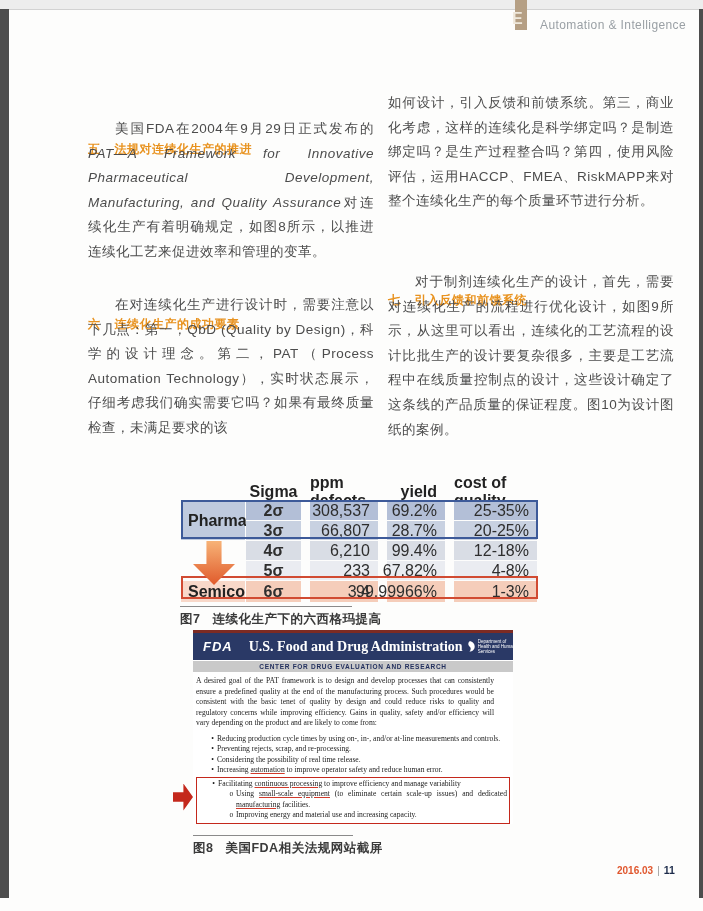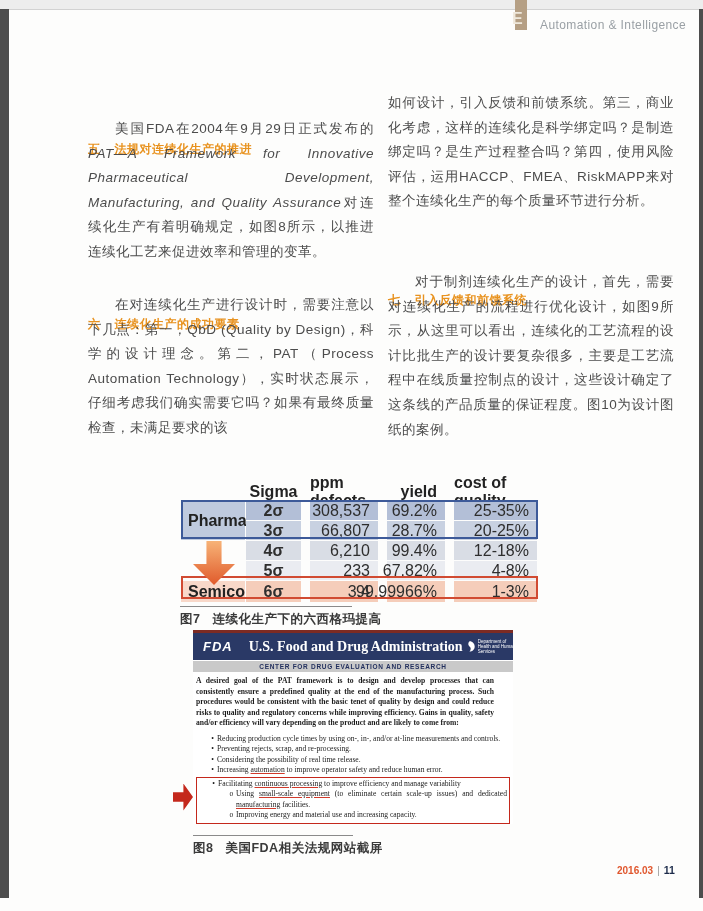--- a/index.html
+++ b/index.html
@@ -52,21 +52,21 @@
   .fda-banner{height:27px;background:#2a3966;display:flex;align-items:center;position:relative;}
   .fda-logo{font-weight:bold;font-style:italic;font-size:13px;color:#fff;letter-spacing:1px;margin-left:10px;}
   .fda-title{font-family:"Liberation Serif",serif;font-weight:bold;font-size:14px;color:#fff;margin-left:16px;white-space:nowrap;}
   .fda-seal{margin-left:auto;margin-right:5px;display:flex;align-items:center;}
   .fda-seal svg{width:13px;height:13px;margin-right:2px;}
   .fda-seal-text{width:40px;font-size:4.5px;line-height:5.2px;color:#fff;}
   .fda-subbar{height:11px;margin-top:1px;background:#c9c9c9;display:flex;align-items:center;justify-content:center;
               font-size:6.5px;font-weight:bold;color:#23305e;letter-spacing:.7px;}
   .fda-body{font-family:"Liberation Serif",serif;font-size:7.6px;line-height:10.5px;color:#1b1b1b;
             padding:4px 3px 0 3px;text-align:justify;}
-  .fda-intro{margin:0 16px 5px 0;font-weight:bold;}
+  .fda-intro{margin:0 16px 5px 0;}
   .fda-li{display:flex;}
   .fda-li .blt{flex:none;width:9px;margin-left:12px;text-align:center;}
   .fda-li .txt{flex:1;}
   .fda-li.sub .blt{margin-left:30px;}
   .rlink{text-decoration:underline;text-decoration-color:#d03a2b;text-underline-offset:1px;}
   .fda-redbox{position:relative;border:1.5px solid #c4281c;margin-top:1px;padding:1px 2px 2px 0;}
   .fda-arrow{position:absolute;left:-24px;top:6px;width:20px;height:27px;background:#c4281c;
              clip-path:polygon(0 32%,52% 32%,52% 0,100% 50%,52% 100%,52% 68%,0 68%);}
 
   

